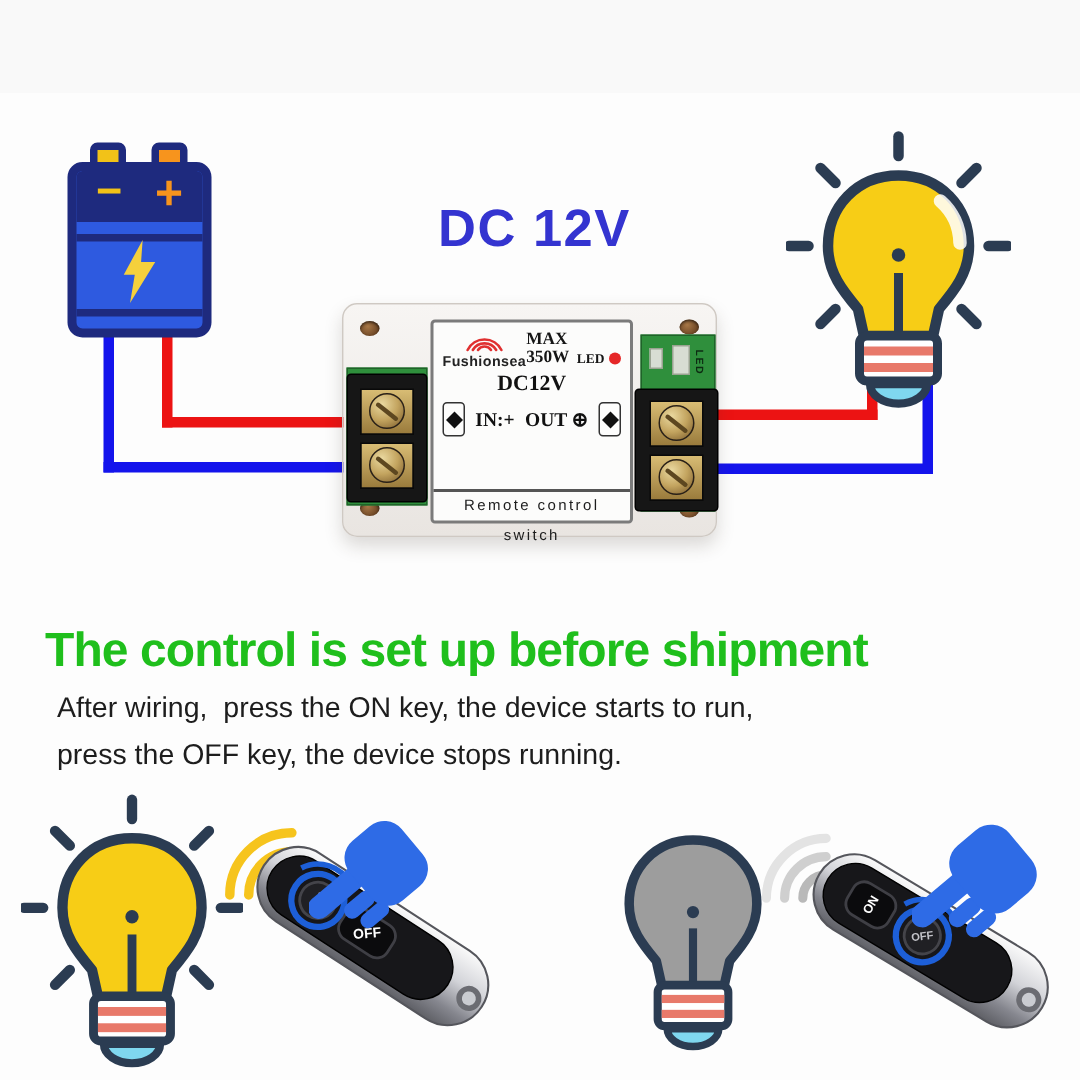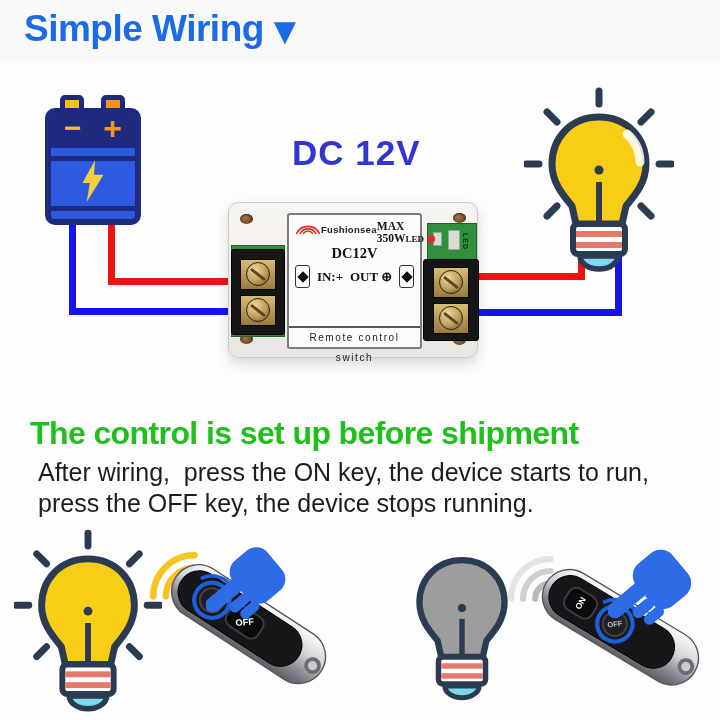--- a/index.html
+++ b/index.html
@@ -57,58 +57,55 @@
   .tblock.right { left:194px; top:56px; width:56px; height:82px; }
   .plate { width:36px; height:31px; background:linear-gradient(#d8bc74,#9a7b3c);
            border:1px solid #090909; display:flex; align-items:center; justify-content:center; }
   .screw { position:relative; width:24px; height:24px; border-radius:50%; border:1px solid #2a2118;
            background:radial-gradient(circle at 35% 30%, #ead9a0, #c3a45f 50%, #7e5f2e 95%); }
   .screw::after { content:""; position:absolute; left:2px; top:10px; width:18px; height:3px;
                   background:#5d4720; transform:rotate(38deg); border-radius:2px; }
   .panel { position:absolute; left:58px; top:10px; width:135px; height:136px;
            background:#fcfcfb; border:2px solid #7b7b7b; border-radius:3px; padding:5px 6px 0; }
   .panel-head { display:flex; justify-content:space-between; align-items:flex-start; }
-  .brand-wrap { display:flex; flex-direction:row; align-items:center; margin-top:2px; }
+  .brand-wrap { display:flex; flex-direction:column; align-items:center; margin-top:2px; }
   .brand { font-size:9.5px; font-weight:bold; color:#222; letter-spacing:.3px; }
   .maxled { display:flex; flex-direction:row; align-items:flex-end; }
   .maxpow { font-family:"Liberation Serif", serif; font-size:11.5px; font-weight:bold; color:#151515; }
   .ledrow { display:flex; align-items:center; gap:3px; margin-top:5px; }
   .ledrow .lbl { font-family:"Liberation Serif", serif; font-size:9px; font-weight:bold; color:#151515; }
   .led-dot { width:8px; height:8px; border-radius:50%; background:#e52727; }
   .model { text-align:center; font-family:"Liberation Serif", serif; font-size:14.5px; font-weight:bold;
            color:#111; margin-top:1px; }
   .io-row { display:flex; align-items:center; justify-content:space-between; height:25px; margin-top:2px; }
   .screwbox { width:15px; height:23px; border:1.5px solid #333; border-radius:3px;
               display:flex; align-items:center; justify-content:center; background:#fdfdfc; }
   .diamond { width:8px; height:8px; background:#101010; transform:rotate(45deg); }
   .io-label { font-family:"Liberation Serif", serif; font-size:13px; font-weight:bold; color:#111; }
   .panel-caption { position:absolute; left:0; right:0; bottom:0; height:21px; line-height:20px;
                    border-top:2px solid #555; text-align:center; font-size:10px; letter-spacing:1.6px;
                    color:#1c1c1c; }
 
   
   .headline { position:absolute; left:30px; top:415px; width:680px; font-size:32px; font-weight:bold;
               color:var(--headline-green,#1fbf1c); letter-spacing:-0.6px; }
-  .bodytext { position:absolute; left:38px; top:457px; font-size:25px; color:#1d1d1d; line-height:31px;
+  .bodytext { position:absolute; left:38px; top:457px; font-size:19px; color:#1d1d1d; line-height:31px;
               white-space:pre-wrap; }
 
   
   .abs { position:absolute; }
   .remote-wrap { transform-origin:50% 50%; }
   .svgtext { font-family:"Liberation Sans", sans-serif; font-weight:bold; }
 </style>
 </head>
 <body>
 
 <div class="canvas">
   <div class="topband"></div>
 
-  <div class="title">
-    <span>Simple Wiring</span><span class="arrow">▼</span>
-  </div>
 
   <section>
 
     <div class="wire blue" style="left:69px;top:215px;width:7px;height:100px;"></div>
     <div class="wire blue" style="left:69px;top:308px;width:190px;height:7px;"></div>
     <div class="wire red" style="left:108px;top:215px;width:7px;height:70px;"></div>
     <div class="wire red" style="left:108px;top:278px;width:151px;height:7px;"></div>
     <div class="wire red" style="left:448px;top:273px;width:137px;height:7px;"></div>
     <div class="wire red" style="left:578px;top:243px;width:7px;height:37px;"></div>
     <div class="wire blue" style="left:448px;top:309px;width:174px;height:7px;"></div>

